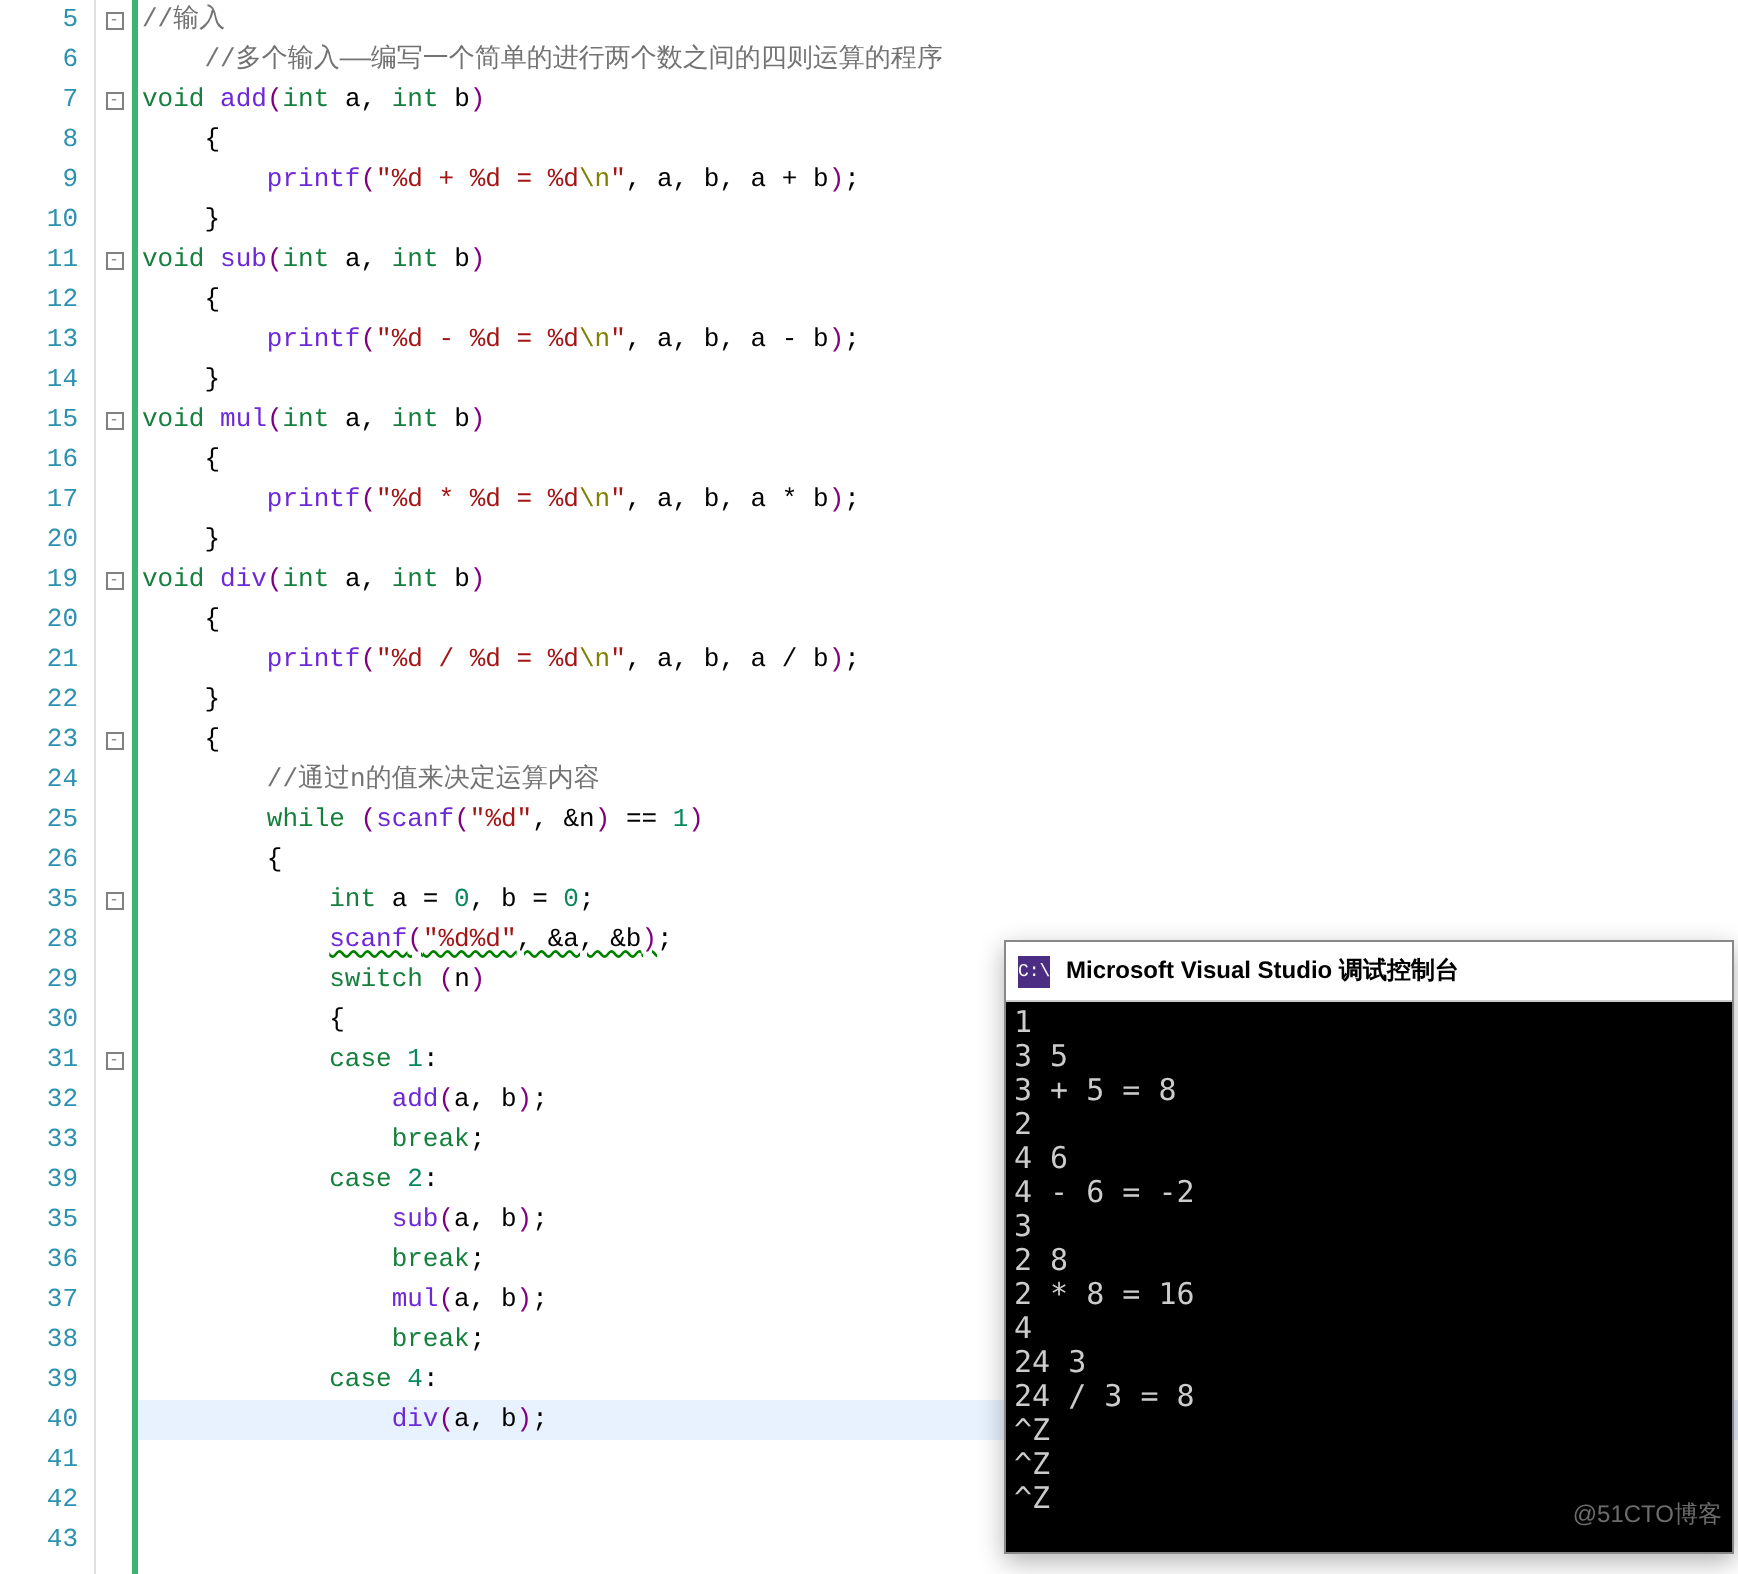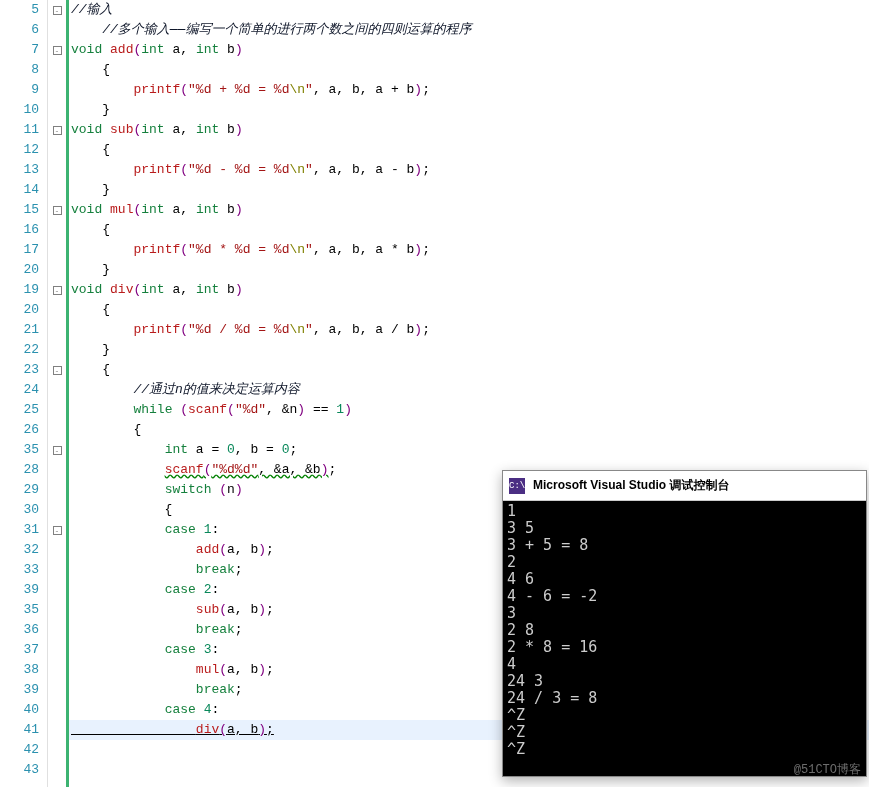--- a/index.html
+++ b/index.html
@@ -58,28 +58,28 @@
   border-left: 3px solid #3cb371;
 }
 .code-col .line {
   height: 20px;
   line-height: 20px;
   white-space: pre;
   padding-left: 2px;
 }
 
 .kw { color: #15803d; }
-.func { color: #b91c1c; }
+.func { color: #6d28d9; }
 .str { color: #a31515; }
 .esc { color: #808000; }
 .num { color: #09885a; }
 .paren { color: #800080; }
-.cmt { color: #0f172a; font-style: italic; }
+.cmt { color: #737373; }
 .wave { text-decoration: underline wavy #008000; }
-.hl-line { background: #e8f2fe; text-decoration: underline; }
+.hl-line { background: #e8f2fe; }
 
 
 .console {
   position: absolute;
   left: 502px;
   top: 470px;
   width: 365px;
   height: 307px;
   border: 1px solid #888;
   background: #000;
@@ -112,23 +112,23 @@
   padding: 2px 4px;
   color: #ccc;
   font-family: "NSimSun", "SimSun", Consolas, monospace;
   font-size: 15px;
   line-height: 17px;
   white-space: pre;
 }
 .watermark {
   position: absolute;
   right: 8px;
-  bottom: 9px;
+  bottom: 21px;
   color: rgba(180,180,180,0.6);
-  font-family: Liberation Mono, monospace;
+  font-family: Liberation Sans, sans-serif;
   font-size: 12px;
   pointer-events: none;
 }
 </style>
 </head>
 <body>
 
 <div class="editor">
   <div class="gutter" id="gutter">
       <div class="ln">5</div>
@@ -254,21 +254,20 @@
       <div class="line">            <span class="kw">int</span> a = <span class="num">0</span>, b = <span class="num">0</span>;</div>
       <div class="line">            <span class="wave"><span class="func">scanf</span><span class="paren">(</span><span class="str">"%d%d"</span>, &amp;a, &amp;b<span class="paren">)</span></span>;</div>
       <div class="line">            <span class="kw">switch</span> <span class="paren">(</span>n<span class="paren">)</span></div>
       <div class="line">            {</div>
       <div class="line">            <span class="kw">case</span> <span class="num">1</span>:</div>
       <div class="line">                <span class="func">add</span><span class="paren">(</span>a, b<span class="paren">)</span>;</div>
       <div class="line">                <span class="kw">break</span>;</div>
       <div class="line">            <span class="kw">case</span> <span class="num">2</span>:</div>
       <div class="line">                <span class="func">sub</span><span class="paren">(</span>a, b<span class="paren">)</span>;</div>
       <div class="line">                <span class="kw">break</span>;</div>
-      <div class="line">            <span class="kw">case</span> <span class="num">3</span>:</div>
       <div class="line">                <span class="func">mul</span><span class="paren">(</span>a, b<span class="paren">)</span>;</div>
       <div class="line">                <span class="kw">break</span>;</div>
       <div class="line">            <span class="kw">case</span> <span class="num">4</span>:</div>
       <div class="line hl-line">                <span class="func">div</span><span class="paren">(</span>a, b<span class="paren">)</span>;</div>
     </div>
 </div>
 
 <div class="console">
   <div class="titlebar">
     <div class="ico">C:\</div>

